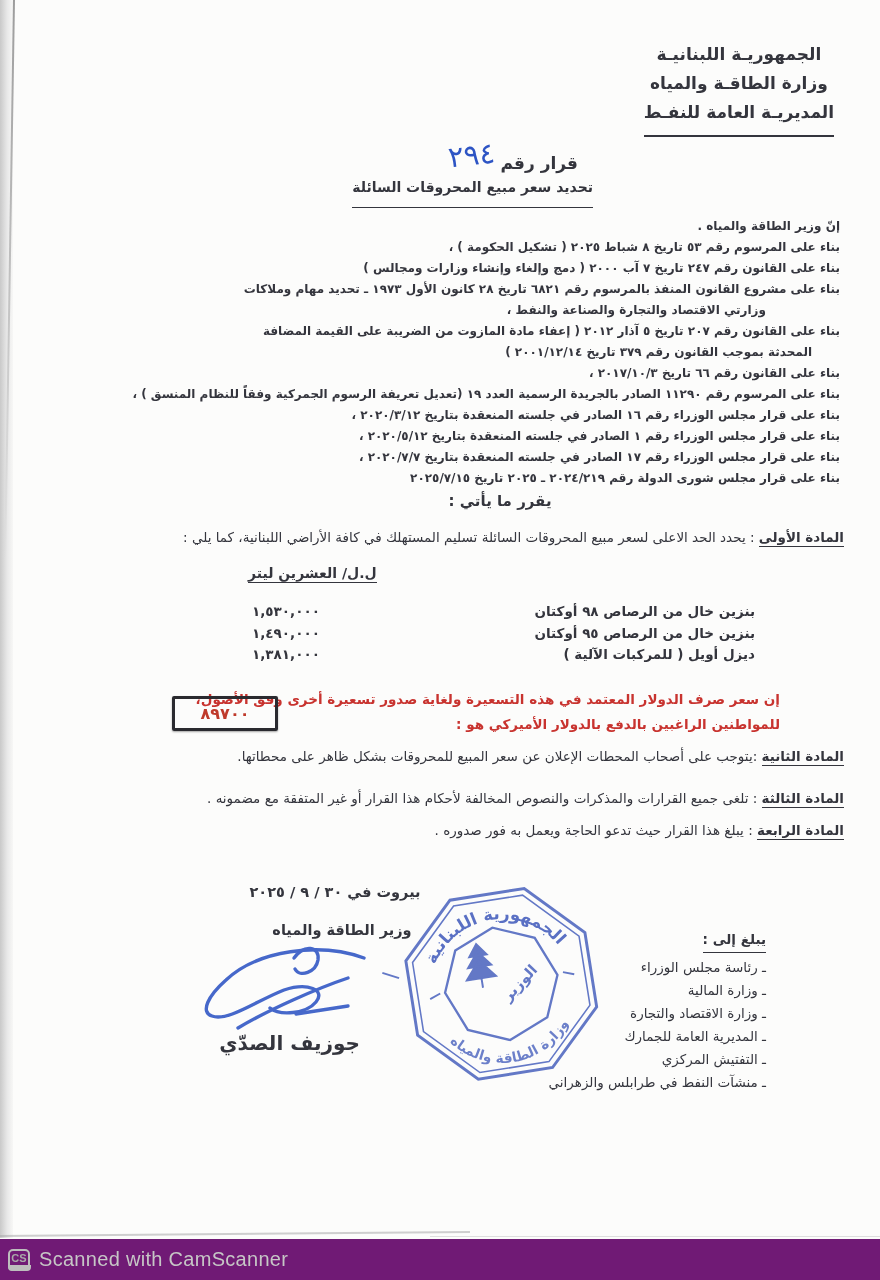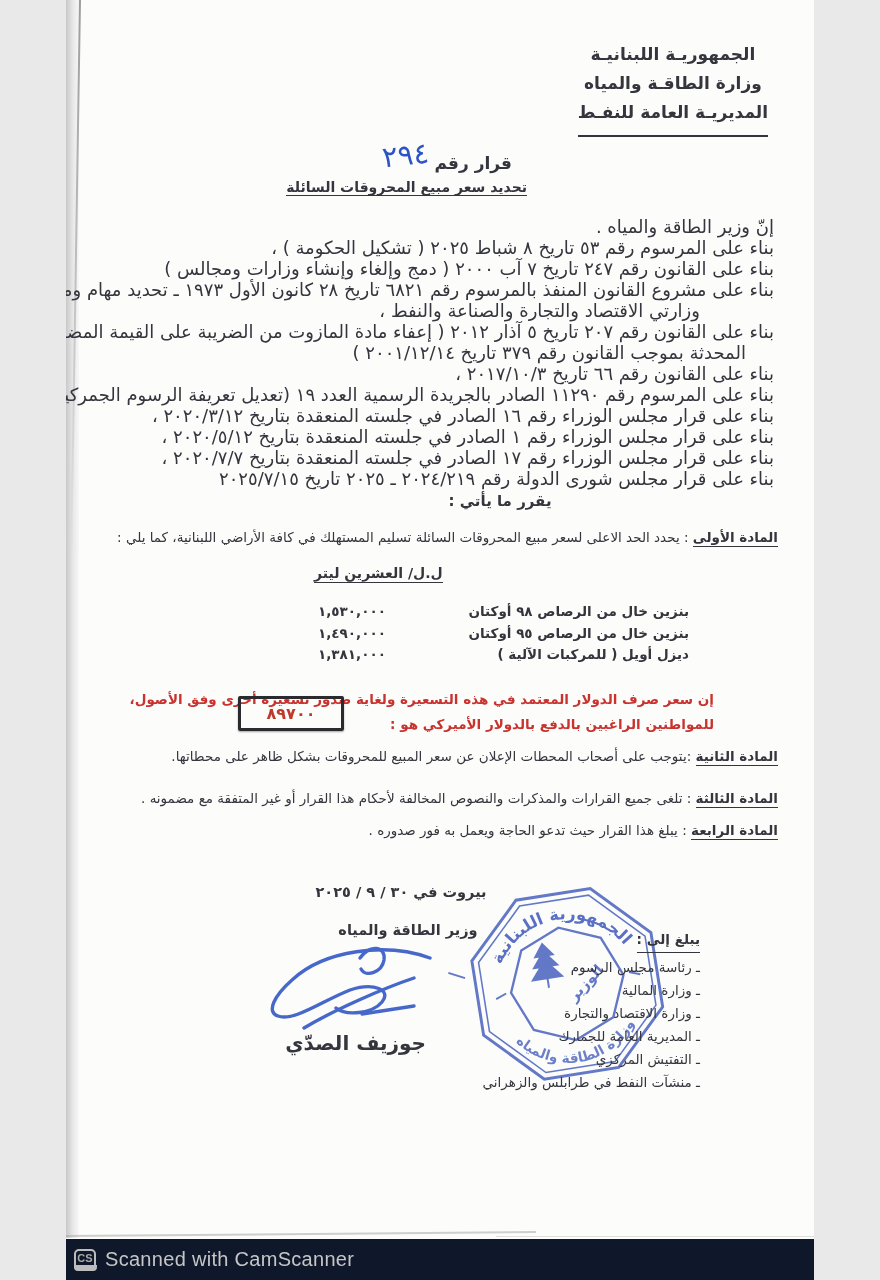--- a/index.html
+++ b/index.html
@@ -1,17 +1,17 @@
 <!DOCTYPE html>
 <html lang="ar"><head>
 <meta charset="utf-8">
 <style>
   html,body{margin:0;padding:0;background:#e9e9e9;}
   .page{
-    position:relative;width:748px;height:1280px;margin:0 auto;
+    position:relative;width:880px;height:1280px;margin:0 auto;
     background:#fcfcfb;overflow:hidden;
     font-family:"DejaVu Sans", sans-serif;color:#34353d;
   }
   
   .edge-left{position:absolute;left:0;top:0;width:13px;height:1238px;
     background:linear-gradient(90deg,#c9c9c9,#e8e8e8 55%,#f7f7f6);}
   .edge-left-line{position:absolute;left:13px;top:0;width:2px;height:560px;
     background:linear-gradient(#9c9c9c,#cfcfcf 70%,rgba(207,207,207,0));transform:rotate(0.9deg);transform-origin:top;}
   .curl-line{position:absolute;left:0;top:1233px;width:470px;height:2px;background:#a7a8aa;
     opacity:.55;transform:rotate(-0.5deg);}
@@ -19,24 +19,24 @@
   
   .org-header{position:absolute;top:40px;right:46px;direction:rtl;text-align:center;
     font-weight:bold;font-size:17px;line-height:29px;white-space:nowrap;}
   .org-header .u{border-bottom:2px solid #34353d;padding-bottom:8px;display:inline-block;}
   
   .decree-title{position:absolute;top:142px;right:302px;direction:rtl;font-weight:bold;
     font-size:17px;white-space:nowrap;}
   .decree-number{display:inline-block;color:#2d54c4;font-weight:normal;font-size:29px;
     letter-spacing:5px;transform:rotate(-6deg);position:relative;top:-4px;margin-left:6px;}
   .decree-subject{position:absolute;top:179px;right:287px;direction:rtl;font-weight:bold;
-    font-size:14px;border-bottom:1.5px solid #34353d;padding-bottom:0;white-space:nowrap;}
+    font-size:14px;border-bottom:1.5px solid #34353d;padding-bottom:12px;white-space:nowrap;}
   
   .preamble{position:absolute;top:216px;right:40px;width:812px;direction:rtl;
-    text-align:right;font-size:18px;font-weight:normal;line-height:21px;}
+    text-align:right;font-size:12px;font-weight:bold;line-height:21px;}
   .preamble .ln{white-space:nowrap;}
   .preamble .ind-a{margin-right:74px;}
   .preamble .ind-b{margin-right:28px;}
   .order-clause{position:absolute;top:492px;left:120px;right:0;text-align:center;direction:rtl;
     font-weight:bold;font-size:15px;}
   
   .article{direction:rtl;text-align:right;font-size:13.5px;white-space:nowrap;}
   .article .hd{font-weight:bold;border-bottom:1.5px solid #34353d;padding-bottom:1px;}
   .article-one{position:absolute;top:529px;right:36px;width:812px;}
   .unit-heading{position:absolute;top:565px;left:248px;direction:rtl;font-weight:bold;
@@ -65,21 +65,21 @@
     text-align:center;font-weight:bold;font-size:20px;white-space:nowrap;}
   .signature-svg{position:absolute;left:196px;top:938px;width:178px;height:104px;}
   .stamp-svg{position:absolute;left:378px;top:882px;width:232px;height:206px;
     transform:rotate(-9deg);opacity:.92;}
   
   .distribution{position:absolute;top:910px;right:114px;direction:rtl;text-align:right;
     font-size:13.5px;line-height:23px;white-space:nowrap;}
   .distribution .hd{font-weight:bold;border-bottom:1.5px solid #34353d;padding-bottom:1px;
     display:inline-block;margin-bottom:3px;margin-left:4px;margin-top:18px;}
   
-  .scan-footer{position:absolute;left:0;right:0;bottom:0;height:41px;background:#0f172a;
+  .scan-footer{position:absolute;left:0;right:0;bottom:0;height:41px;background:#701a75;
     display:flex;align-items:center;gap:9px;padding-left:8px;
     font-family:"Liberation Sans", sans-serif;}
   .cs-badge{position:relative;width:22px;height:22px;border:2.5px solid #bdbdbd;border-radius:5px;
     display:flex;align-items:flex-start;justify-content:center;
     color:#a9a9a9;font-size:11px;font-weight:bold;line-height:14px;box-sizing:border-box;}
   .cs-badge::after{content:"";position:absolute;left:-2.5px;right:-2.5px;bottom:-2.5px;height:6px;
     background:#bdbdbd;border-radius:0 0 4px 4px;}
   .scan-footer .lbl{color:#c6c6c6;font-size:20px;letter-spacing:.3px;}
 </style>
 </head>
@@ -185,21 +185,21 @@
     <text font-size="14" font-weight="bold" fill="#3954b8" opacity="0.8">
       <textPath href="#stampArcBottom" startOffset="50%" text-anchor="middle">وزارة الطاقة والمياه</textPath>
     </text>
     <text x="22" y="6" font-size="15" font-weight="bold" fill="#3954b8" opacity="0.85" transform="rotate(-38 22 6)" text-anchor="middle">الوزير</text>
   </svg>
 
   <div class="minister-name">جوزيف الصدّي</div>
 
   <div class="distribution">
     <div><span class="hd">يبلغ إلى :</span></div>
-    <div>ـ رئاسة مجلس الرسوم</div>
+    <div>ـ رئاسة مجلس الوزراء</div>
     <div>ـ وزارة المالية</div>
     <div>ـ وزارة الاقتصاد والتجارة</div>
     <div>ـ المديرية العامة للجمارك</div>
     <div>ـ التفتيش المركزي</div>
     <div>ـ منشآت النفط في طرابلس والزهراني</div>
   </div>
 
   <div class="curl-line"></div>
   <div class="curl-line2"></div>
 

